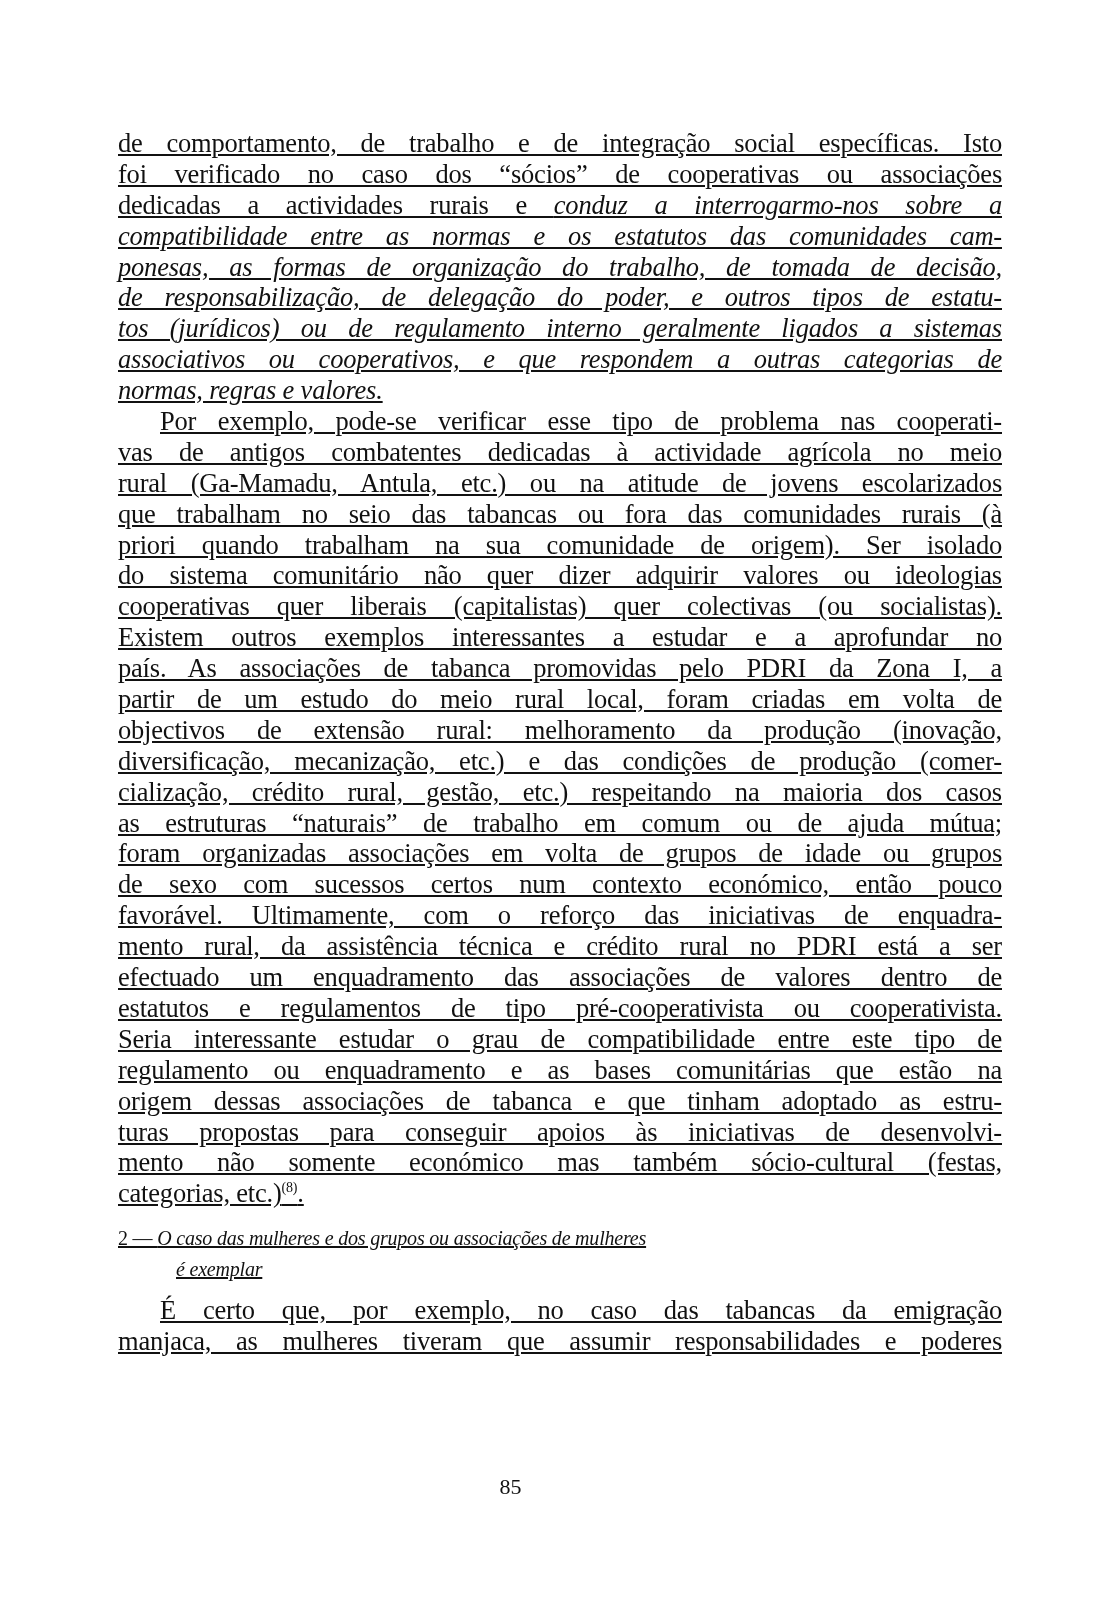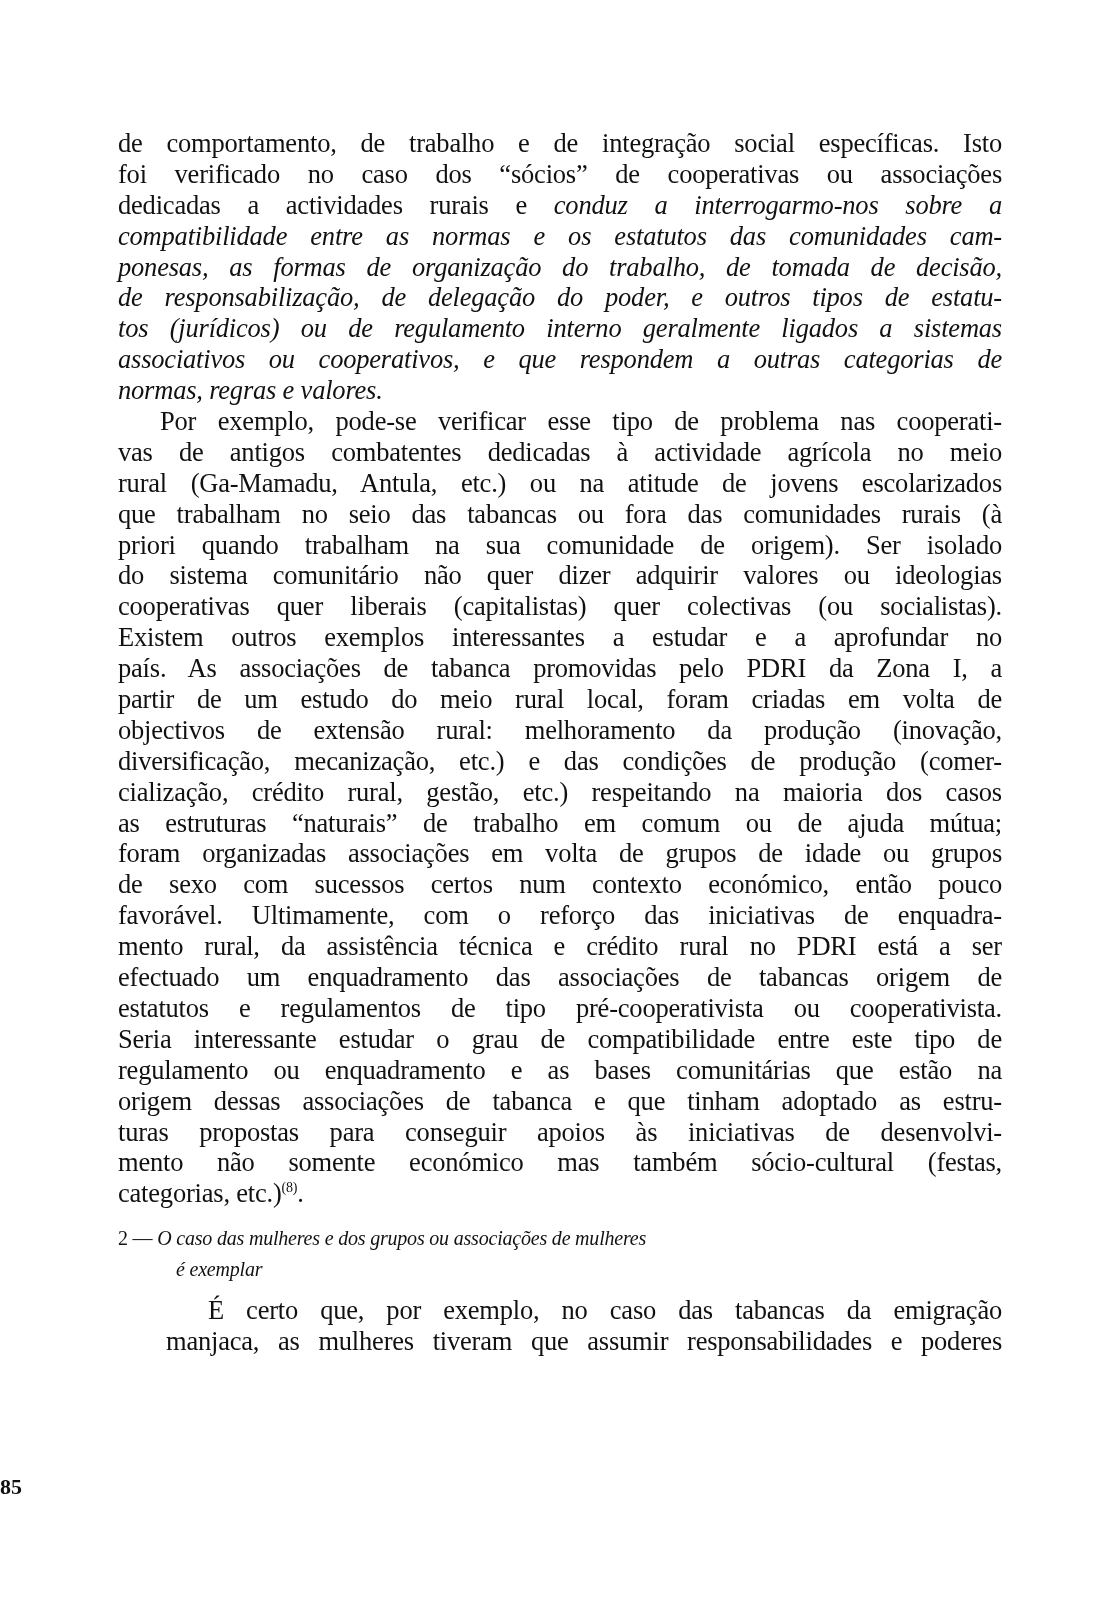--- a/index.html
+++ b/index.html
@@ -13,20 +13,21 @@
     position: relative;
     overflow: hidden;
     font-family: "Liberation Serif", "DejaVu Serif", serif;
     color: #111111;
   }
   .page {
     position: absolute;
     left: 118px;
     top: 128px;
     width: 884px;
+    text-decoration: underline;
   }
   .line {
     display: block;
     height: 30.9px;
     line-height: 30.9px;
     font-size: 26.5px;
     white-space: nowrap;
     text-align: justify;
     text-align-last: justify;
     letter-spacing: -0.2px;
@@ -48,34 +49,34 @@
     font-size: 20px;
   }
   .heading .num {
     font-style: normal;
   }
   .heading .cont {
     padding-left: 58px;
   }
   .para-after-heading {
     margin-top: 10px;
-    margin-left: 48px;
   }
   sup {
     font-size: 14px;
     vertical-align: 10px;
     line-height: 0;
   }
   .page-number {
     position: absolute;
     left: 0;
     width: 1021px;
     top: 1474px;
+    text-align: center;
     font-size: 22px;
-    font-weight: bold;
+    font-weight: normal;
   }
 </style>
 </head>
 <body>
 
 <div class="page">
 
   <div>
     <span class="line">de comportamento, de trabalho e de integração social específicas. Isto</span>
     <span class="line">foi verificado no caso dos “sócios” de cooperativas ou associações</span>
@@ -100,21 +101,21 @@
     <span class="line">país. As associações de tabanca promovidas pelo PDRI da Zona I, a</span>
     <span class="line">partir de um estudo do meio rural local, foram criadas em volta de</span>
     <span class="line">objectivos de extensão rural: melhoramento da produção (inovação,</span>
     <span class="line">diversificação, mecanização, etc.) e das condições de produção (comer-</span>
     <span class="line">cialização, crédito rural, gestão, etc.) respeitando na maioria dos casos</span>
     <span class="line">as estruturas “naturais” de trabalho em comum ou de ajuda mútua;</span>
     <span class="line">foram organizadas associações em volta de grupos de idade ou grupos</span>
     <span class="line">de sexo com sucessos certos num contexto económico, então pouco</span>
     <span class="line">favorável. Ultimamente, com o reforço das iniciativas de enquadra-</span>
     <span class="line">mento rural, da assistência técnica e crédito rural no PDRI está a ser</span>
-    <span class="line">efectuado um enquadramento das associações de tabancas origem de</span>
+    <span class="line">efectuado um enquadramento das associações de valores dentro de</span>
     <span class="line">estatutos e regulamentos de tipo pré-cooperativista ou cooperativista.</span>
     <span class="line">Seria interessante estudar o grau de compatibilidade entre este tipo de</span>
     <span class="line">regulamento ou enquadramento e as bases comunitárias que estão na</span>
     <span class="line">origem dessas associações de tabanca e que tinham adoptado as estru-</span>
     <span class="line">turas propostas para conseguir apoios às iniciativas de desenvolvi-</span>
     <span class="line">mento não somente económico mas também sócio-cultural (festas,</span>
     <span class="line last"><span>categorias, etc.)</span><sup>(8)</sup><span>.</span></span>
   </div>
 
   <div class="heading">

